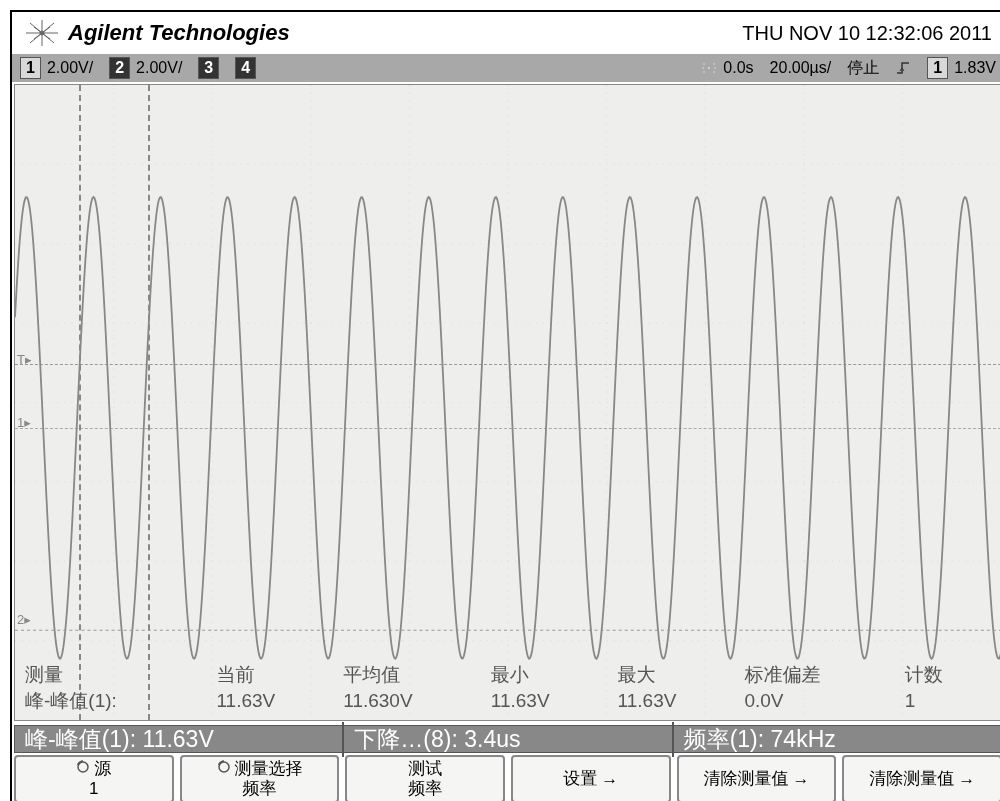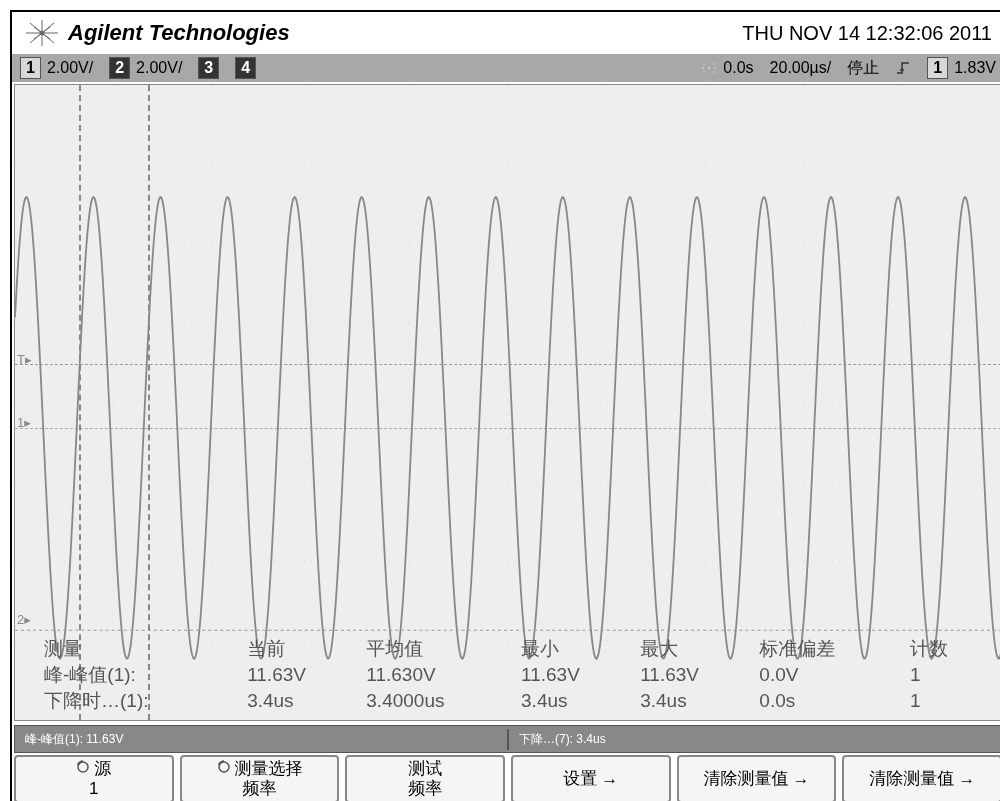--- a/index.html
+++ b/index.html
@@ -113,21 +113,21 @@
   }
   .ref-mark {
     position: absolute;
     font-size: 13px;
     color: #888;
     left: 2px;
   }
   .meas-table {
     position: absolute;
     bottom: 6px;
-    left: 29px;
+    left: 10px;
     right: 10px;
     font-size: 19px;
     color: #555;
   }
   .meas-table table {
     width: 100%;
     border-collapse: collapse;
   }
   .meas-table td {
     white-space: nowrap;
@@ -137,21 +137,21 @@
     display: flex;
     background: #888;
     height: 28px;
     align-items: center;
     margin: 2px;
     border: 1px solid #555;
   }
   .b1-cell {
     flex: 1;
     color: #fff;
-    font-size: 12px;
+    font-size: 23px;
     padding: 2px 10px;
     border-right: 2px solid #555;
   }
   .b1-cell:last-child { border-right: none; }
   .bottom-row2 {
     display: flex;
     height: 48px;
     margin: 0 2px 2px 2px;
     gap: 6px;
   }
@@ -195,21 +195,21 @@
           <line x1="18" y1="14" x2="18" y2="1"></line>
             <line x1="18" y1="14" x2="18" y2="27"></line>
           <line x1="18" y1="14" x2="10" y2="8"></line>
             <line x1="18" y1="14" x2="26" y2="8"></line>
           <line x1="18" y1="14" x2="10" y2="20"></line>
             <line x1="18" y1="14" x2="26" y2="20"></line>
         </g>
       </svg>
       <span class="logo-text">Agilent Technologies</span>
     </div>
-    <div class="timestamp">THU NOV 14 12:32:06 2011</div>
+    <div class="timestamp">THU NOV 10 12:32:06 2011</div>
   </div>
 
   <div class="topbar">
     <div class="ch-block">
       <span class="ch-num">1</span>
       <span>2.00V/</span>
     </div>
     <div class="ch-block">
       <span class="ch-num dark">2</span>
       <span>2.00V/</span>
@@ -300,37 +300,29 @@
             </tr>
             <tr>
       <td>峰-峰值(1):</td>
               <td>11.63V</td>
               <td>11.630V</td>
       <td>11.63V</td>
               <td>11.63V</td>
               <td>0.0V</td>
               <td>1</td>
             </tr>
-            <tr>
-      <td>下降时…(1):</td>
-              <td>3.4us</td>
-              <td>3.4000us</td>
-      <td>3.4us</td>
-              <td>3.4us</td>
-              <td>0.0s</td>
-              <td>1</td>
-            </tr>
           </tbody>
         </table>
     </div>
   </div>
 
   <div class="bottom-row1">
     <div class="b1-cell">峰-峰值(1): 11.63V</div>
-    <div class="b1-cell">下降…(7): 3.4us</div>
+    <div class="b1-cell">下降…(8): 3.4us</div>
+    <div class="b1-cell">频率(1): 74kHz</div>
   </div>
 
   <div class="bottom-row2">
     <div class="softkey">
       <div class="sk-row">
           <span class="knob-icon"><svg viewBox="0 0 14 14">
               <circle cx="7" cy="7" r="5" stroke="#555" fill="none" stroke-width="1.5"></circle>
               <path d="M2 4 A6 6 0 0 1 7 1" stroke="#555" fill="none" stroke-width="1.5"></path>
               <polygon points="1,5 3,5 2,3" fill="#555"></polygon>
             </svg></span>

